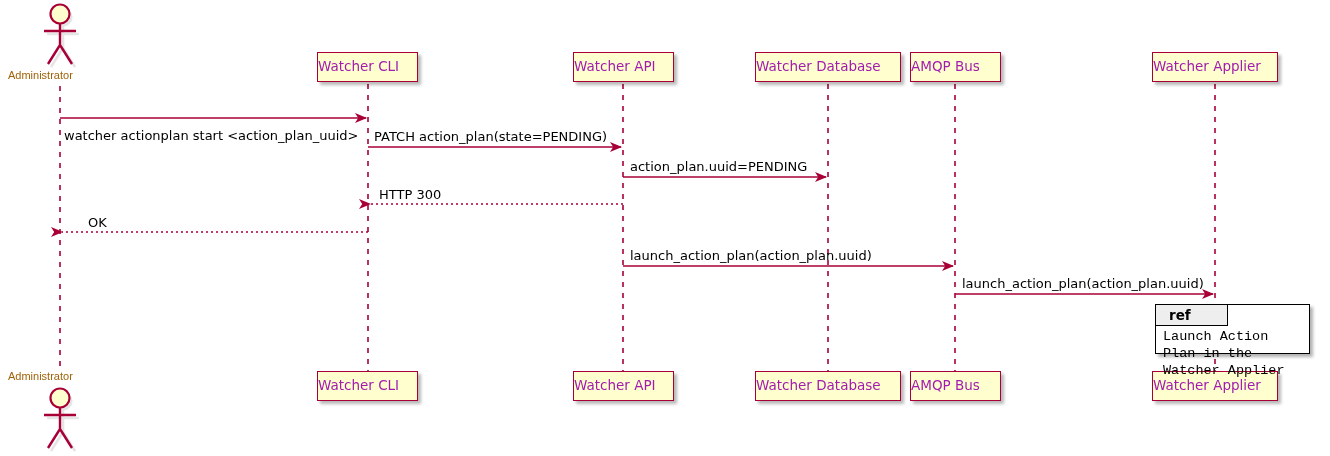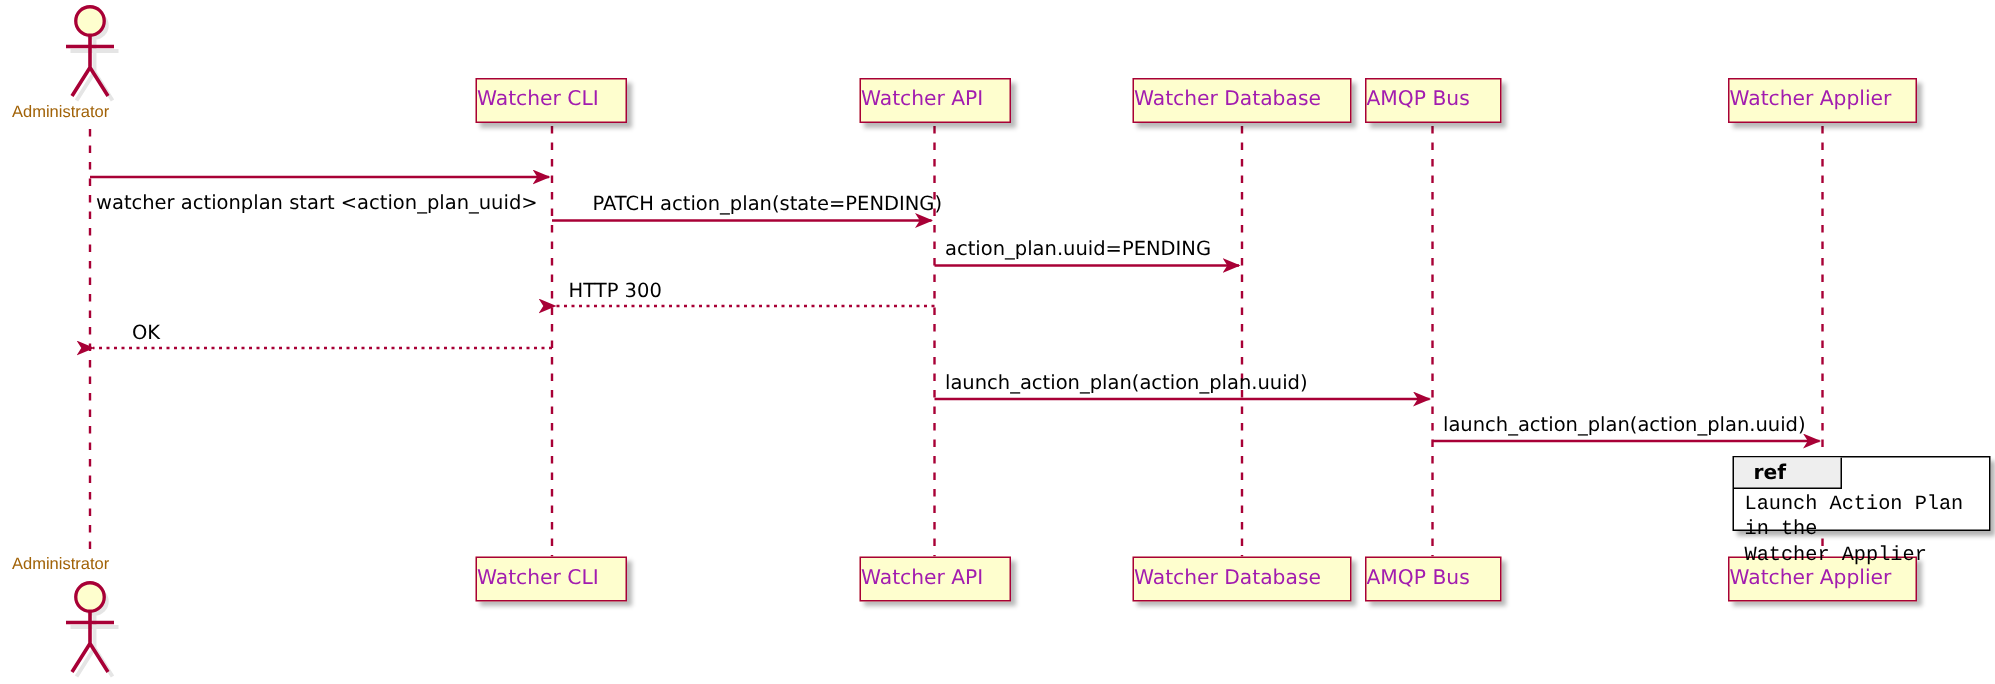--- a/index.html
+++ b/index.html
@@ -177,28 +177,28 @@
     <span>AMQP Bus</span>
   </div>
   <div class="pbox" style="left:1152px; top:371px; width:126px; height:30px;">
     <span>Watcher Applier</span>
   </div>
 
   <div class="actor-label" style="left:8px; top:70px;">Administrator</div>
   <div class="actor-label" style="left:8px; top:371px;">Administrator</div>
 
   <div class="msg-label" style="left:64px; top:101px;margin-top:28px;">watcher actionplan start &lt;action_plan_uuid&gt;</div>
-  <div class="msg-label" style="left:374px; top:130px;margin-left:21px;">PATCH action_plan(state=PENDING)</div>
+  <div class="msg-label" style="left:374px; top:130px;">PATCH action_plan(state=PENDING)</div>
   <div class="msg-label" style="left:630px; top:160px;">action_plan.uuid=PENDING</div>
   <div class="msg-label" style="left:379px; top:188px;">HTTP 300</div>
   <div class="msg-label" style="left:88px; top:216px;">OK</div>
   <div class="msg-label" style="left:630px; top:249px;">launch_action_plan(action_plan.uuid)</div>
   <div class="msg-label" style="left:962px; top:277px;">launch_action_plan(action_plan.uuid)</div>
 
-  <div class="refbox" style="left:1155px; top:304px; width:172px; height:50px;">
+  <div class="refbox" style="left:1155px; top:304px; width:155px; height:50px;">
     <div class="ref-tab">ref</div>
     <div class="ref-body">
       <div>Launch Action Plan in the</div>
       <div>Watcher Applier</div>
     </div>
   </div>
 
 </div>
 
 </body></html>

